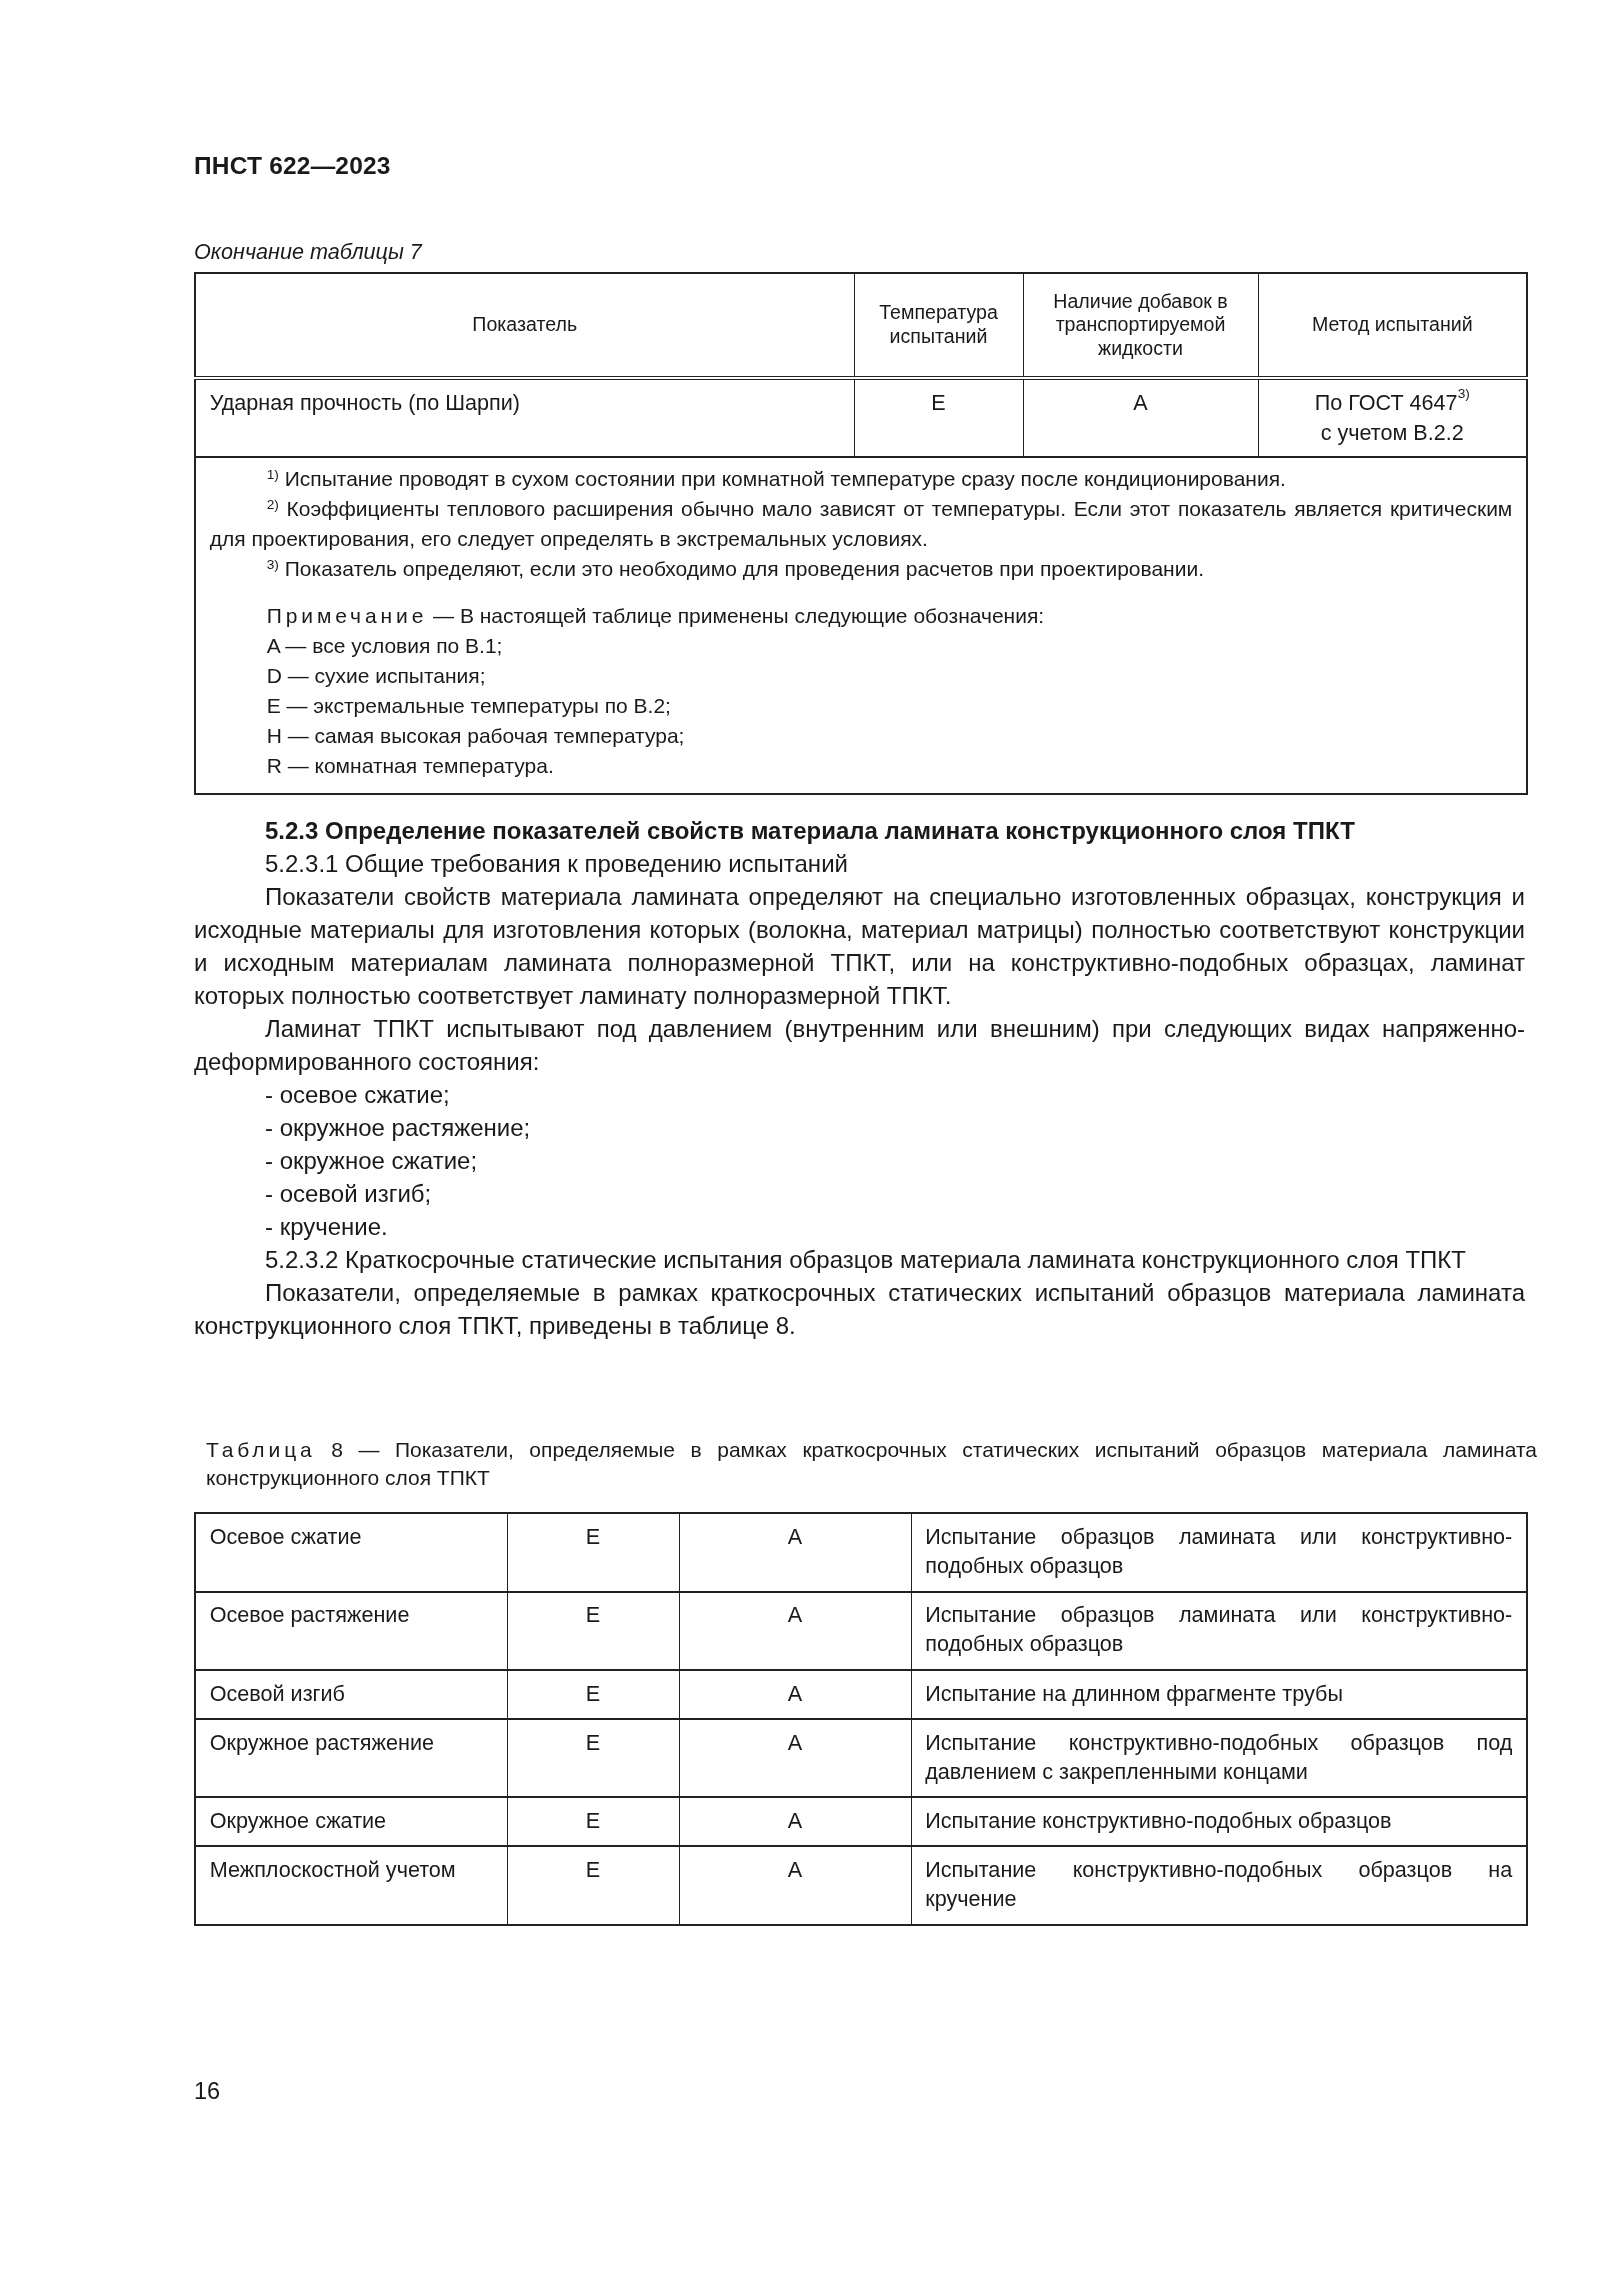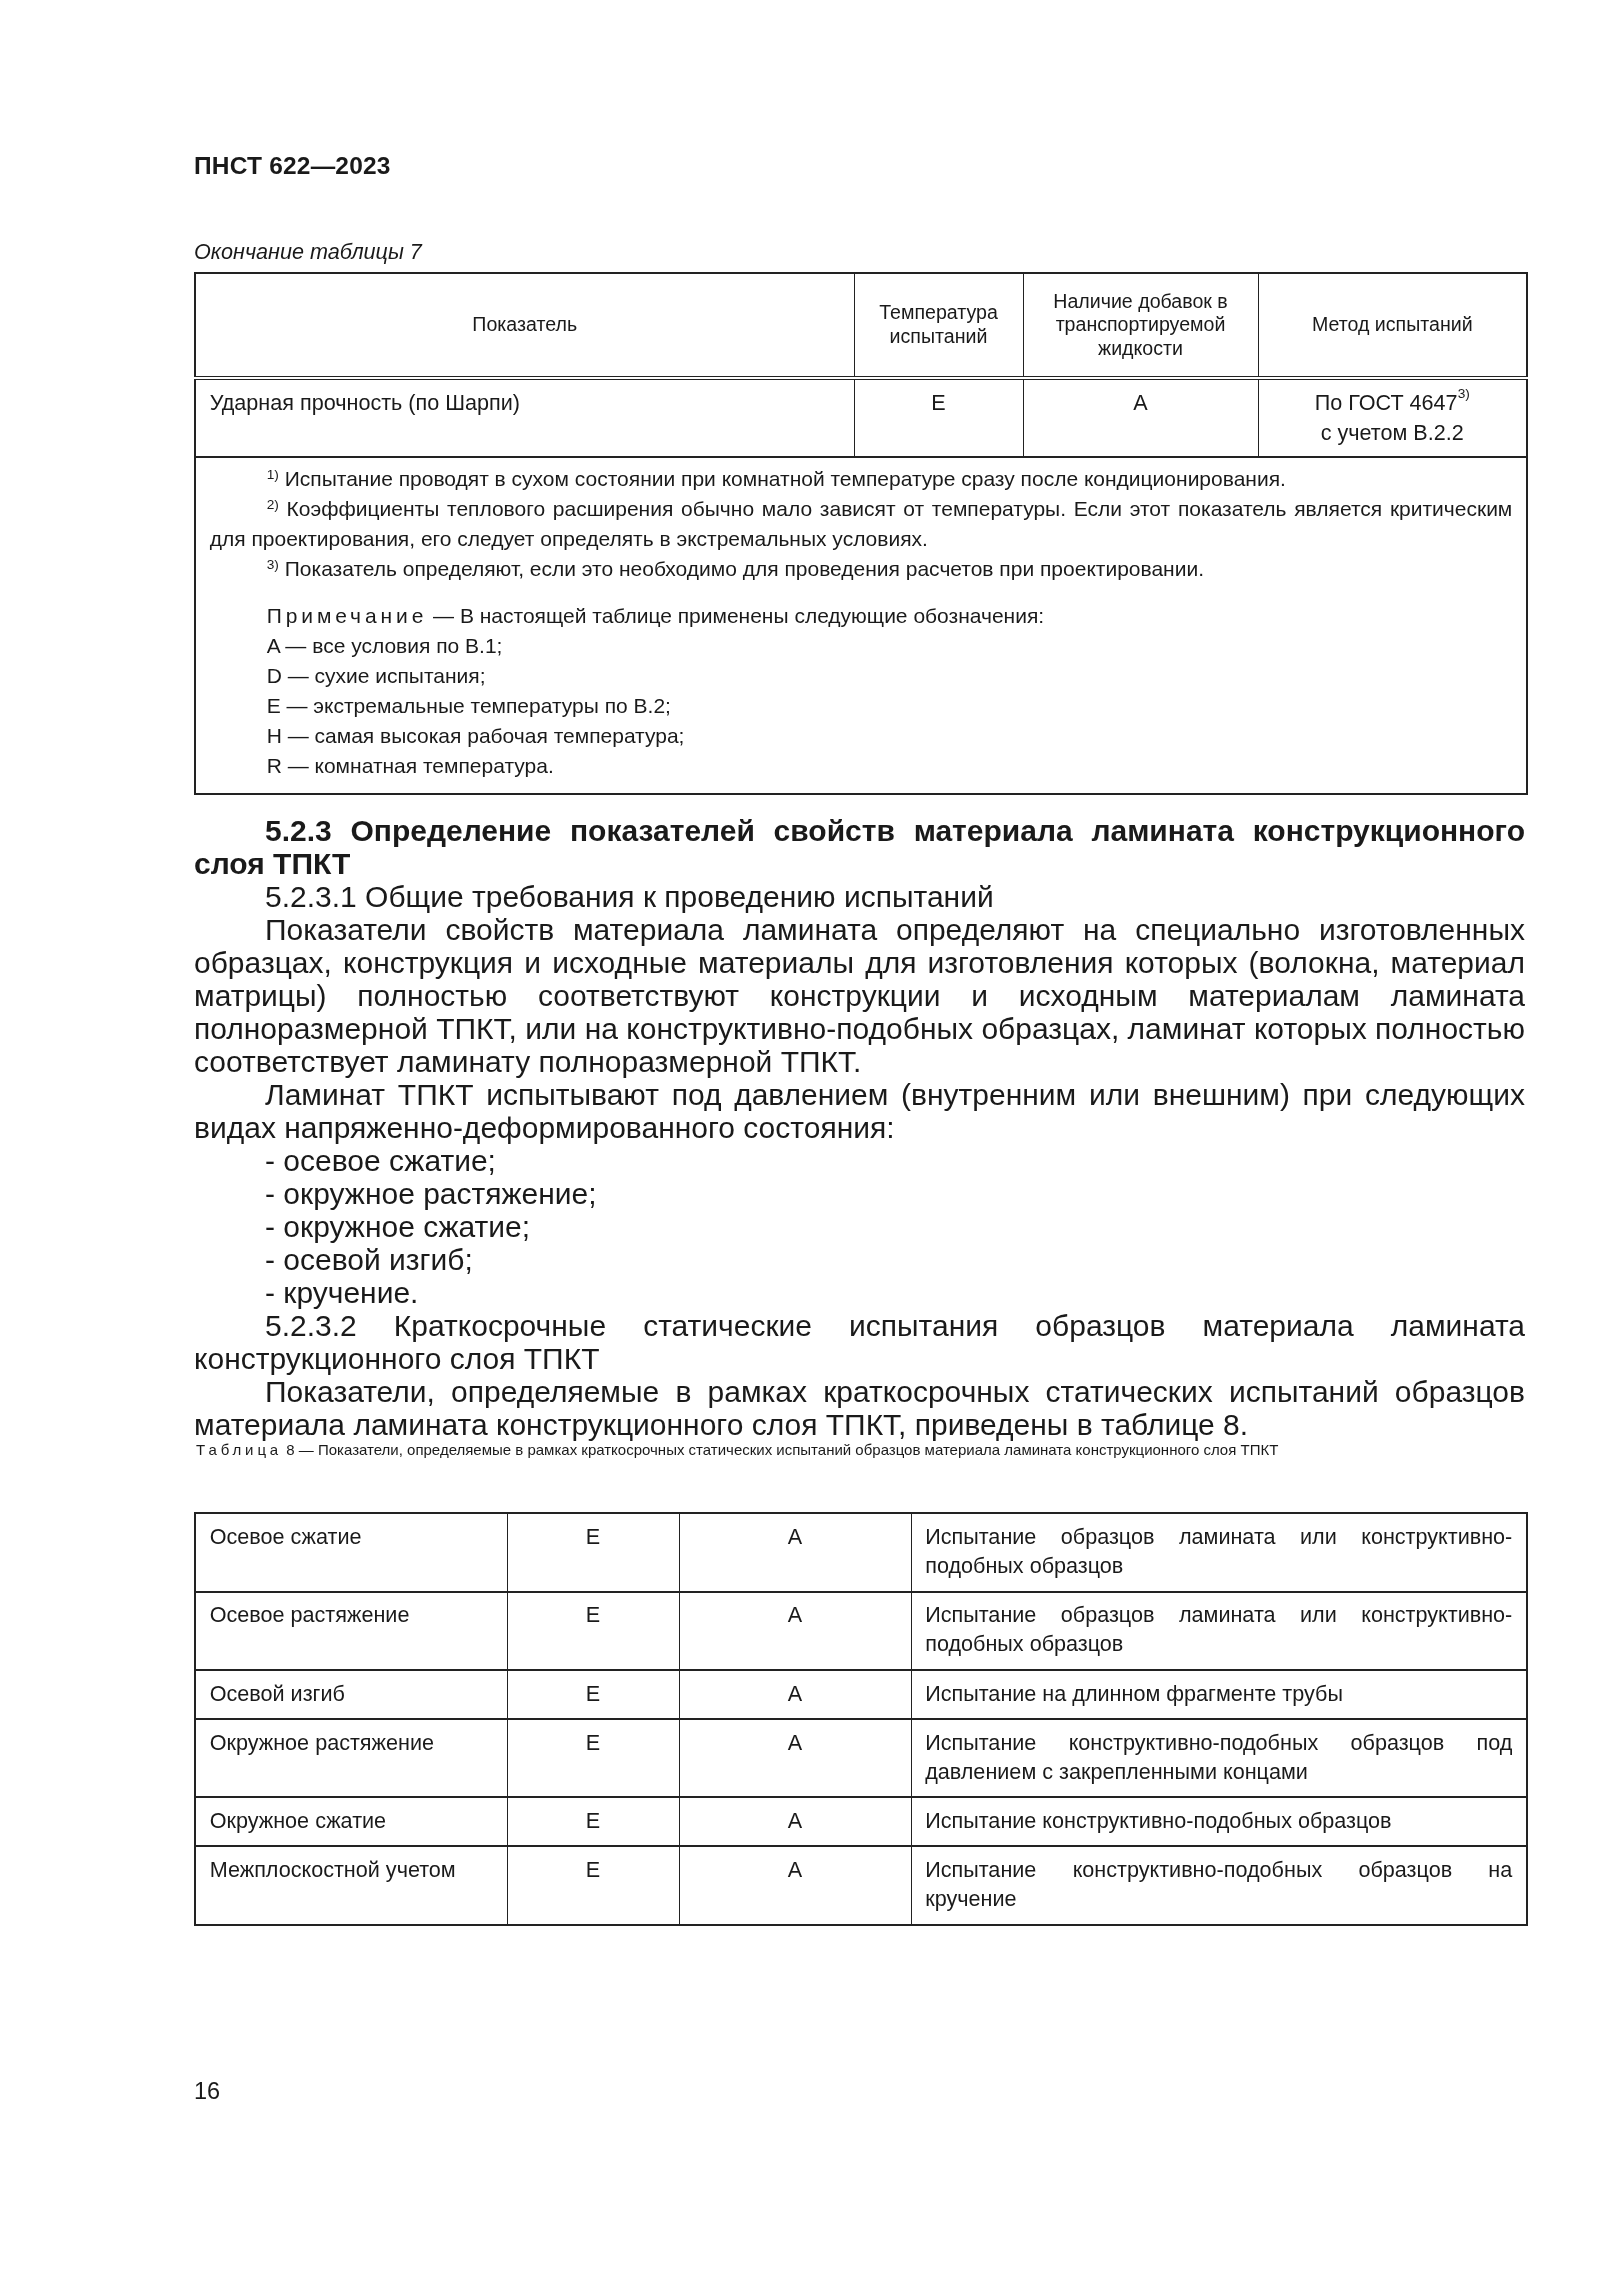--- a/index.html
+++ b/index.html
@@ -19,26 +19,26 @@
   #t7 tr.hdr th { border-bottom:4.9px double #222; }
   #t7 td.cell { font-size:21.6px; padding:7.8px 13.7px; height:59px; line-height:1.4; }
   #t7 td.c { text-align:center; }
   #t7 td.notes { font-size:21px; padding:5.9px 13.7px 11.8px 13.7px; line-height:30px; text-align:justify; border-top:2.9px solid #222;border-radius:32px; }
   .fn { text-indent:57px; }
   sup { font-size:13.7px; vertical-align:top; position:relative; top:-3.9px; }
   .note-head { margin-top:17.6px; text-indent:57px; }
   .spaced { letter-spacing:3.9px; }
 
   
-  .body { position:absolute; left:0; width:1331px; font-size:30px; line-height:33px; text-align:justify; }
+  .body { position:absolute; left:0; width:1331px; font-size:24px; line-height:33px; text-align:justify; }
   .ind { text-indent:71px; }
   .h { font-weight:bold; text-indent:71px; }
   .li { padding-left:71px; }
 
-  .t8cap { position:absolute; left:2px; top:1436px; width:1331px; font-size:15px; line-height:28px; text-align:justify; }
+  .t8cap { position:absolute; left:12px; top:1436px; width:1331px; font-size:21px; line-height:28px; text-align:justify; }
 
   
   #t8 { top:1512px; }
   #t8 th { font-size:19px; text-align:center; vertical-align:middle; height:90px; padding:3.9px 5.9px; line-height:1.2; }
   #t8 tr.hdr th { border-bottom:4.9px double #222; }
   #t8 td { font-size:21.6px; padding:7.8px 13.7px; line-height:29px; }
   #t8 td.c { text-align:center; }
   #t8 td.m { text-align:justify; }
   #t8 tr.row td { border-bottom:2.9px solid #222; }
 

